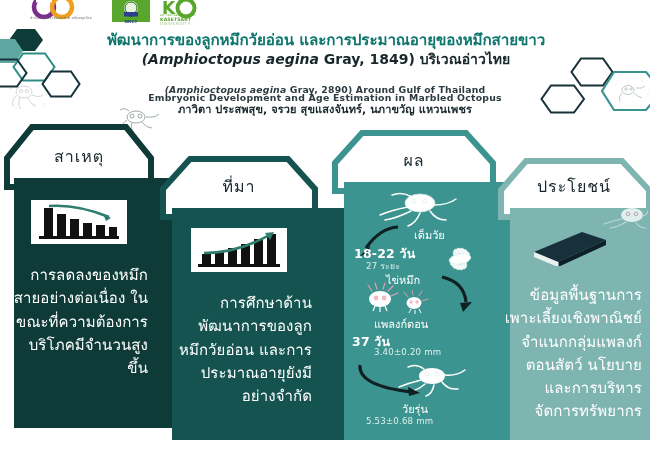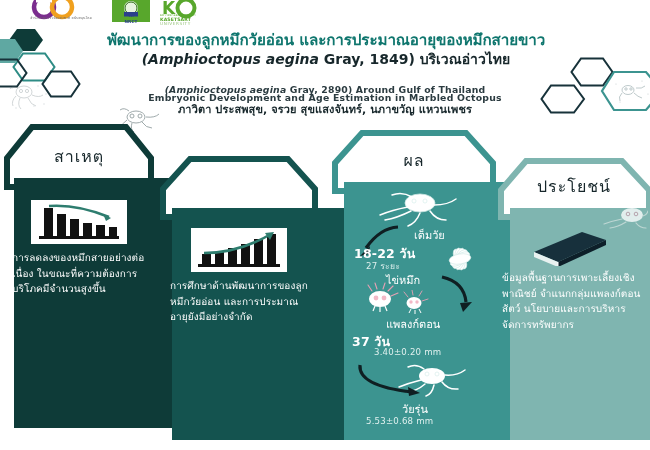--- a/index.html
+++ b/index.html
@@ -54,22 +54,22 @@
 
   
   .col{position:absolute;}
   .cap-wrap{position:absolute;}
   .cap-label{
     position:absolute;width:100%;text-align:center;
     font-size:16px;font-weight:normal;color:#17272b;letter-spacing:1px;
   }
   .panel{position:absolute;padding-left:46px;}
   .body-txt{
-    position:absolute;left:0;width:100%;text-align:left;color:#ffffff;
-    font-size:10px;line-height:1.55;letter-spacing:.1px;
+    position:absolute;left:0;width:100%;text-align:right;color:#ffffff;
+    font-size:15px;line-height:1.55;letter-spacing:.1px;margin-top:14px;
   }
 
   
   .chart-ico{position:absolute;background:#ffffff;}
   .chart-ico svg{display:block;}
 
   
   .lc{position:absolute;inset:0;}
   .lc-txt{position:absolute;color:#ffffff;white-space:nowrap;}
   .lc-big{font-size:12.5px;font-weight:bold;letter-spacing:.2px;}
@@ -267,20 +267,21 @@
 
     <div class="body-txt" style="top:126px;padding:0 12px;box-sizing:border-box;">การลดลงของหมึกสายอย่างต่อเนื่อง ในขณะที่ความต้องการบริโภคมีจำนวนสูงขึ้น</div>
   </div>
 
   <div class="col" style="left:156px;top:156px;width:170px;height:290px;">
     <div class="cap-wrap" style="left:4px;top:0px;width:158px;height:64px;">
       <svg width="158" height="64" viewBox="0 0 158 64">
         <polygon points="30,3 128,3 155,33 155,61 3,61 3,33" fill="#ffffff" stroke="#14534f" stroke-width="6"></polygon>
       </svg>
     </div>
+    <div class="cap-label" style="left:4px;top:18px;width:158px;">ที่มา</div>
 
     <div class="panel" style="left:16px;top:52px;width:134px;height:244px;background:#14534f;"></div>
 
     <div class="chart-ico" style="left:35px;top:72px;width:96px;height:44px;">
       <svg width="96" height="44" viewBox="0 0 96 44">
         <rect x="0" y="0" width="96" height="44" fill="#ffffff"></rect>
         <g fill="#111111">
           <rect x="11" y="26" width="9" height="10"></rect>
           <rect x="24" y="24" width="9" height="12"></rect>
           <rect x="37" y="20" width="9" height="16"></rect>
@@ -389,21 +390,21 @@
                 <path d="M19 19 l2 4"></path>
             </g>
           </svg>
         </div>
 
         <svg style="position:absolute;left:92px;top:92px;" width="44" height="42" viewBox="0 0 44 42">
           <path d="M6 3 Q28 8 30 28" fill="none" stroke="#0f1f22" stroke-width="3.2"></path>
           <polygon points="27,38 36,28 24,29" fill="#0f1f22"></polygon>
         </svg>
 
-        <div class="lc-txt lc-med" style="left:42px;top:133px;text-align:right;">แพลงก์ตอน</div>
+        <div class="lc-txt lc-med" style="left:30px;top:133px;text-align:right;">แพลงก์ตอน</div>
         <div class="lc-txt lc-big" style="left:8px;top:150px;">37 วัน</div>
         <div class="lc-txt lc-sm" style="left:30px;top:165px;">3.40±0.20 mm</div>
 
         <div class="octo" style="left:48px;top:180px;">
           <svg width="80" height="36" viewBox="0 0 80 36">
             <ellipse cx="40" cy="14" rx="13" ry="8" fill="#ffffff"></ellipse>
             <g fill="none" stroke="#ffffff" stroke-width="1.5" stroke-linecap="round">
               <path d="M29 18 q-12 3 -22 7"></path>
               <path d="M33 22 q-8 7 -18 8"></path>
               <path d="M42 23 q-2 9 -8 11"></path>

